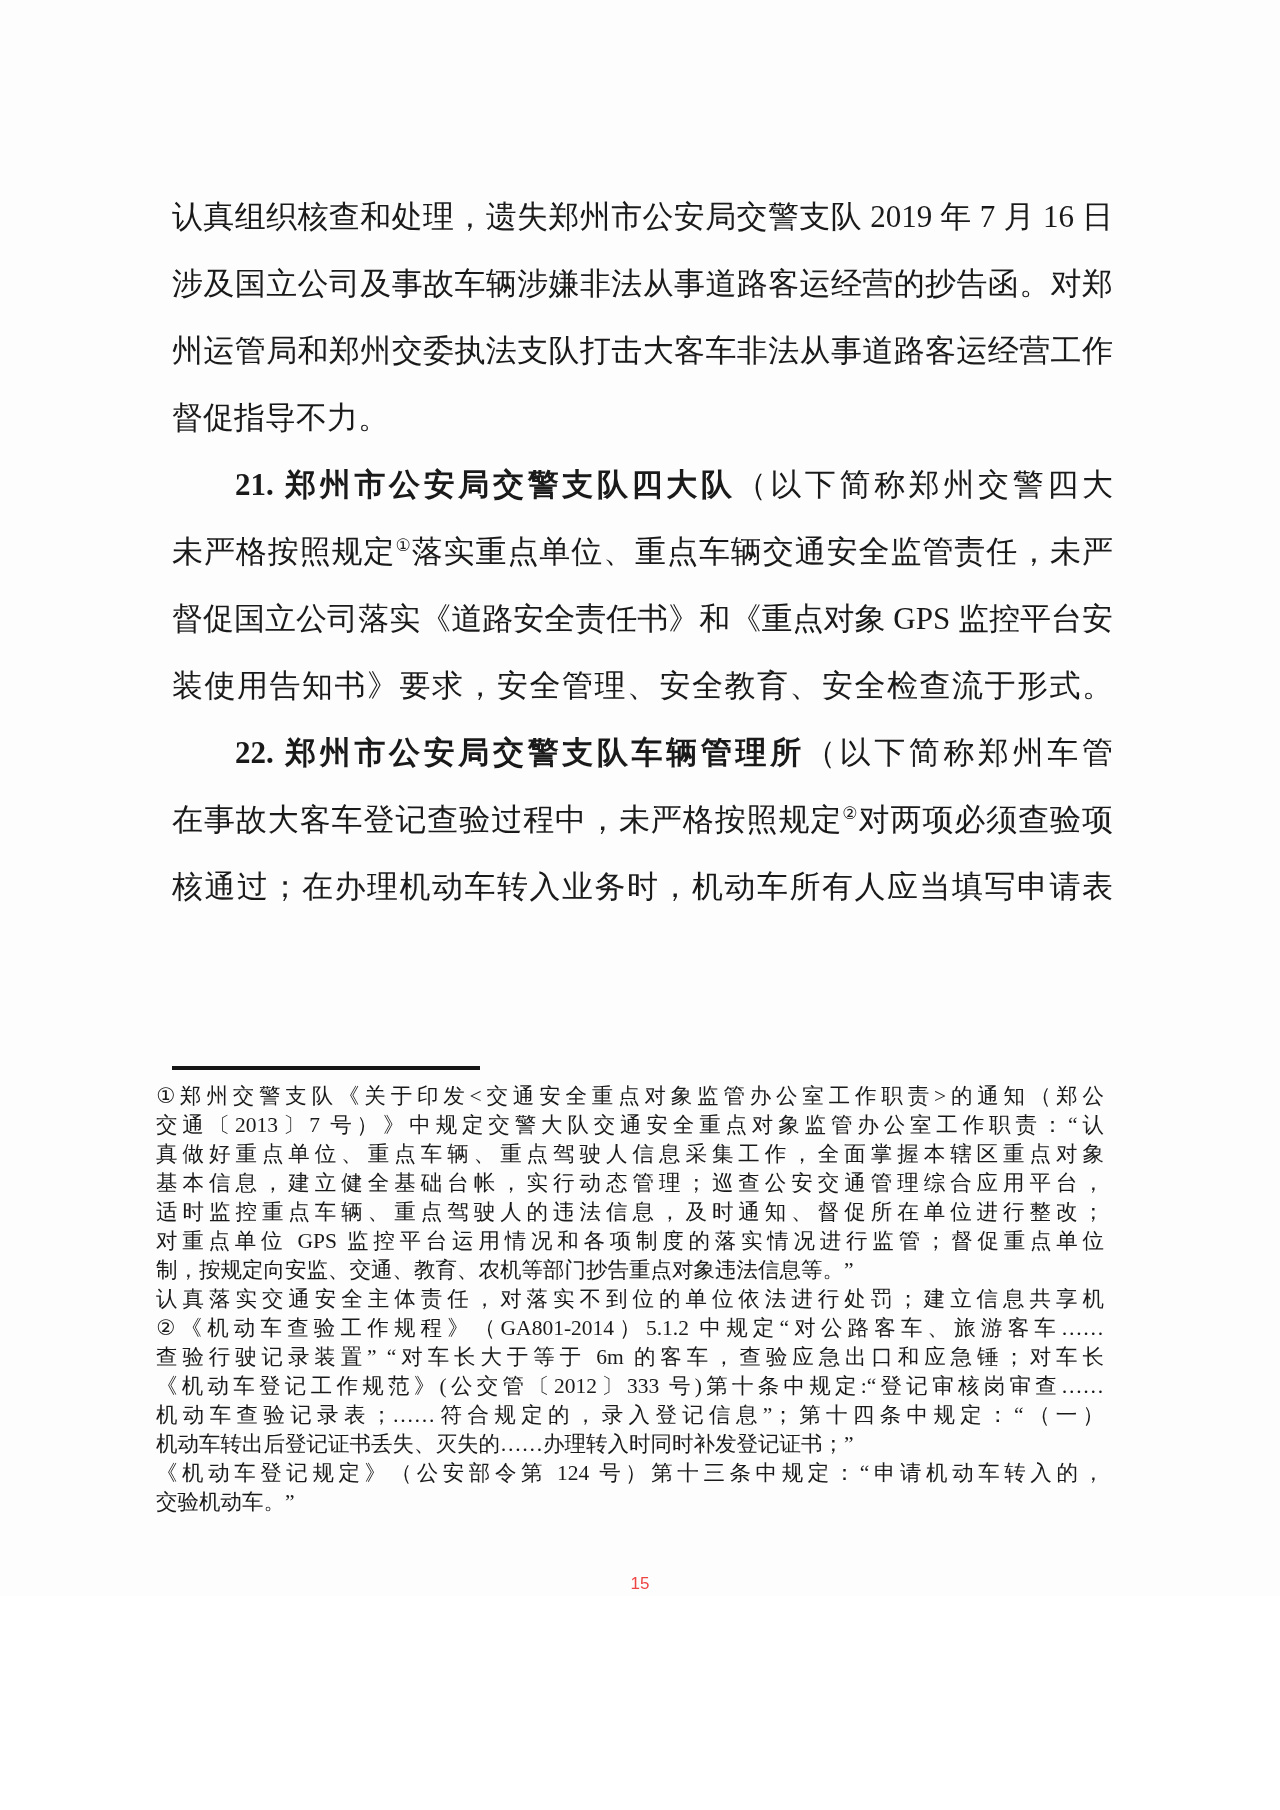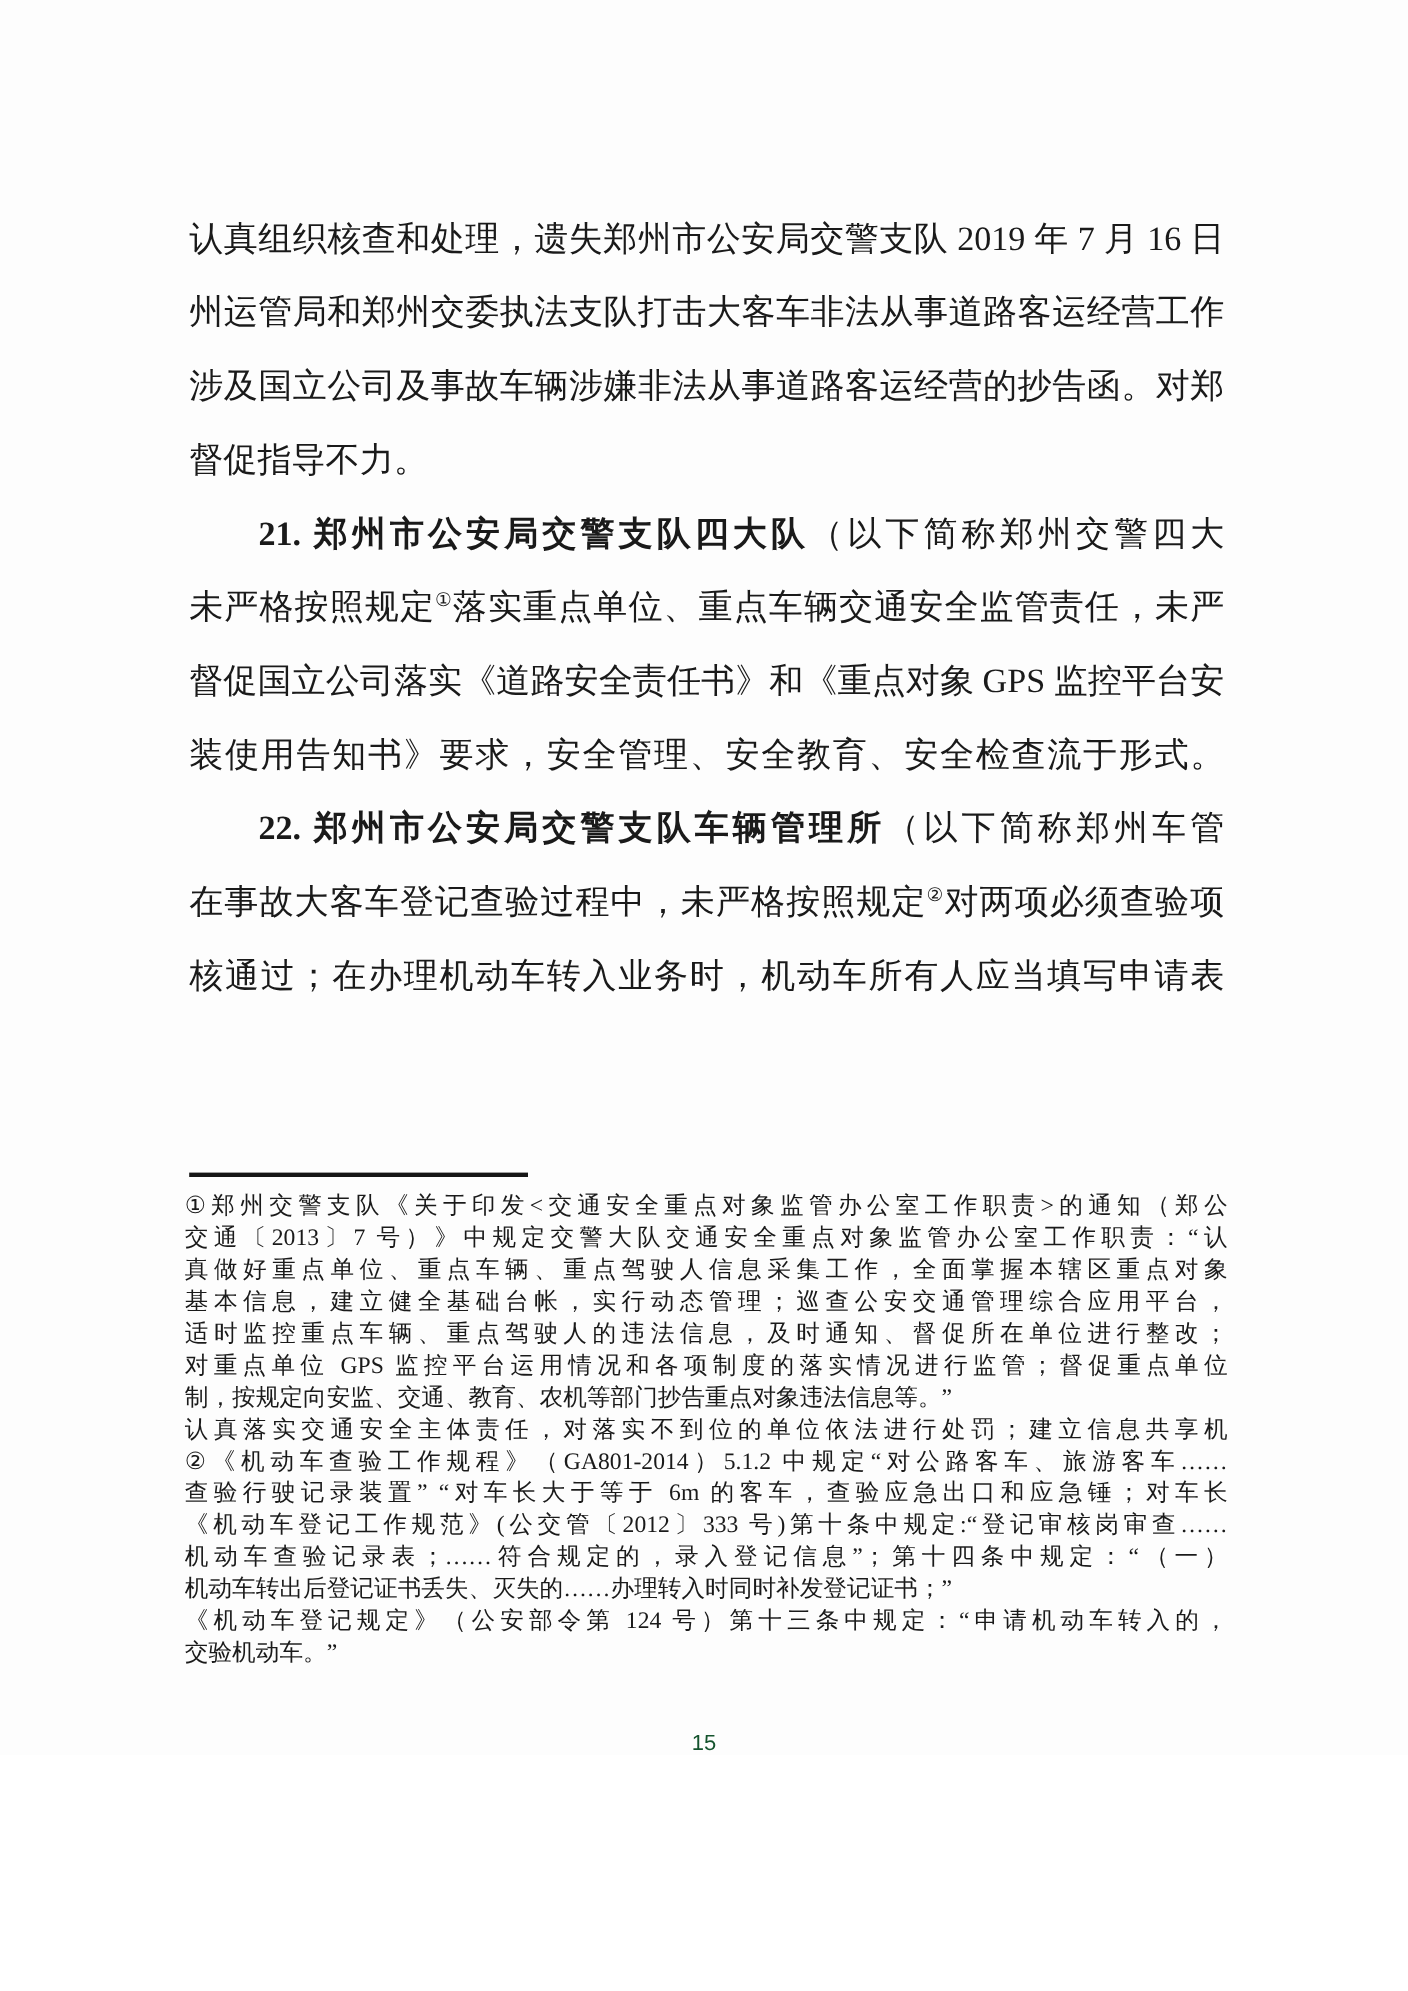--- a/index.html
+++ b/index.html
@@ -37,50 +37,50 @@
   .separator {
     position: absolute;
     left: 172px;
     top: 1066px;
     width: 308px;
     height: 4px;
     background: #161616;
   }
   .footnotes {
     position: absolute;
-    left: 168px;
+    left: 156px;
     top: 1082px;
     width: 948px;
   }
   .fline {
     margin: 0;
     height: 29px;
     line-height: 29px;
     font-size: 21.5px;
     overflow: hidden;
   }
   .page-number {
     position: absolute;
     top: 1574px;
     left: 0;
     width: 100%;
     text-align: center;
-    font-size: 20px;
-    color: #14532d;
+    font-size: 17px;
+    color: #ef4444;
     font-family: "Liberation Sans", "DejaVu Sans", sans-serif;
   }
 </style>
 </head>
 <body>
 
 <div class="page">
   <section class="body-text">
       <p class="bline fill"><span>认真组织核查和处理，遗失郑州市公安局交警支队 2019 年 7 月 16 日</span></p>
+      <p class="bline fill"><span>涉及国立公司及事故车辆涉嫌非法从事道路客运经营的抄告函。对郑</span></p>
       <p class="bline fill"><span>州运管局和郑州交委执法支队打击大客车非法从事道路客运经营工作</span></p>
-      <p class="bline fill"><span>涉及国立公司及事故车辆涉嫌非法从事道路客运经营的抄告函。对郑</span></p>
       <p class="bline"><span>督促指导不力。</span></p>
       <p class="bline fill indent"><span class="b">21. 郑州市公安局交警支队四大队</span><span>（以下简称郑州交警四大队）。</span></p>
       <p class="bline fill"><span>未严格按照规定</span><sup class="fnref">①</sup><span>落实重点单位、重点车辆交通安全监管责任，未严格</span></p>
       <p class="bline fill"><span>督促国立公司落实《道路安全责任书》和《重点对象 GPS 监控平台安</span></p>
       <p class="bline fill"><span>装使用告知书》要求，安全管理、安全教育、安全检查流于形式。</span></p>
       <p class="bline fill indent"><span class="b">22. 郑州市公安局交警支队车辆管理所</span><span>（以下简称郑州车管所）。</span></p>
       <p class="bline fill"><span>在事故大客车登记查验过程中，未严格按照规定</span><sup class="fnref">②</sup><span>对两项必须查验项目</span></p>
       <p class="bline fill"><span>核通过；在办理机动车转入业务时，机动车所有人应当填写申请表</span></p>
     </section>
   <div class="separator"></div>

